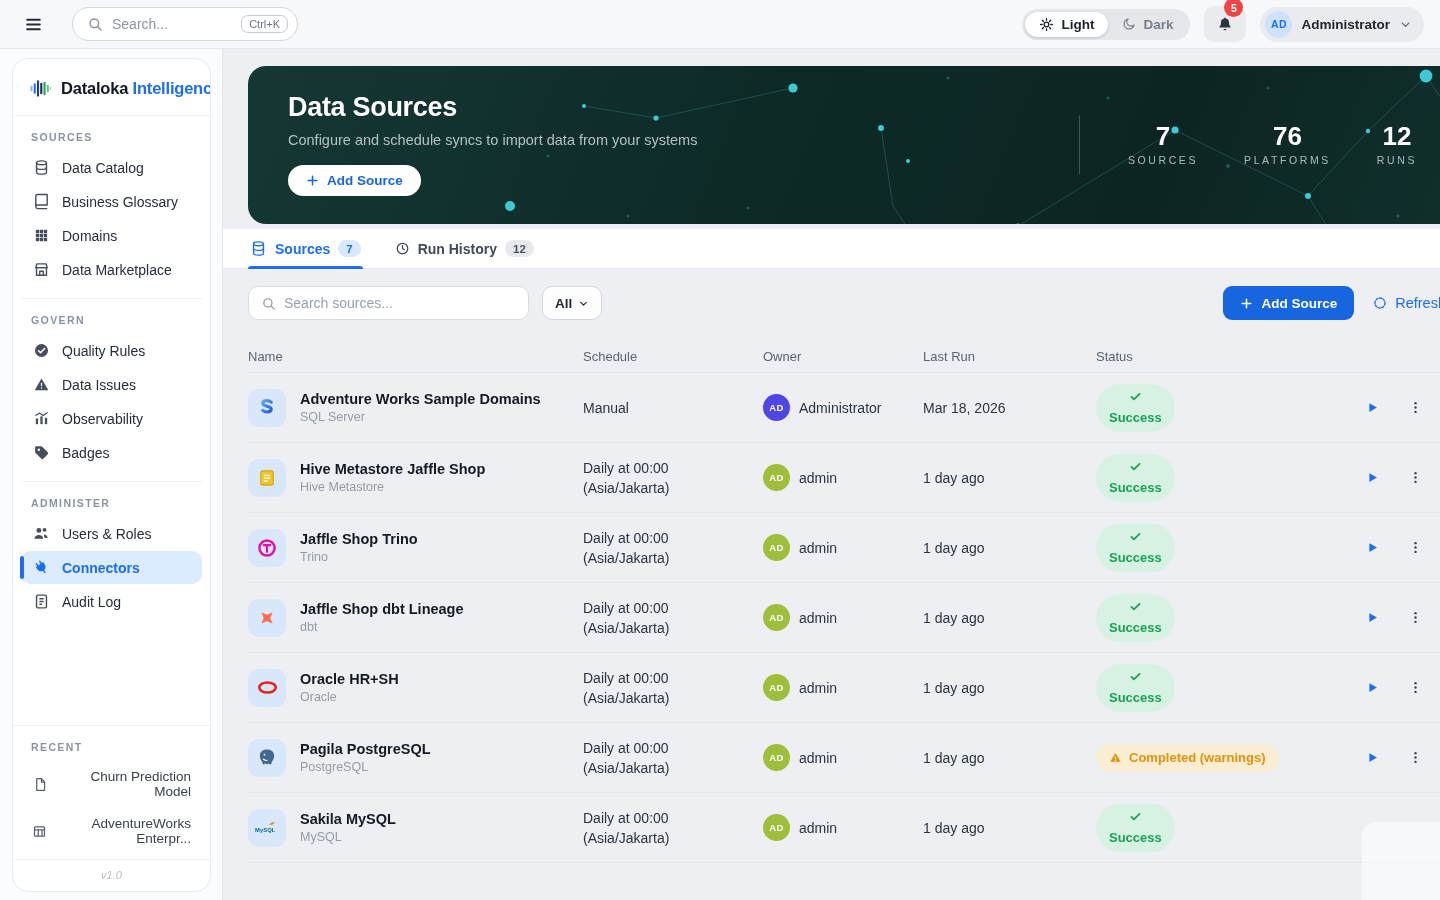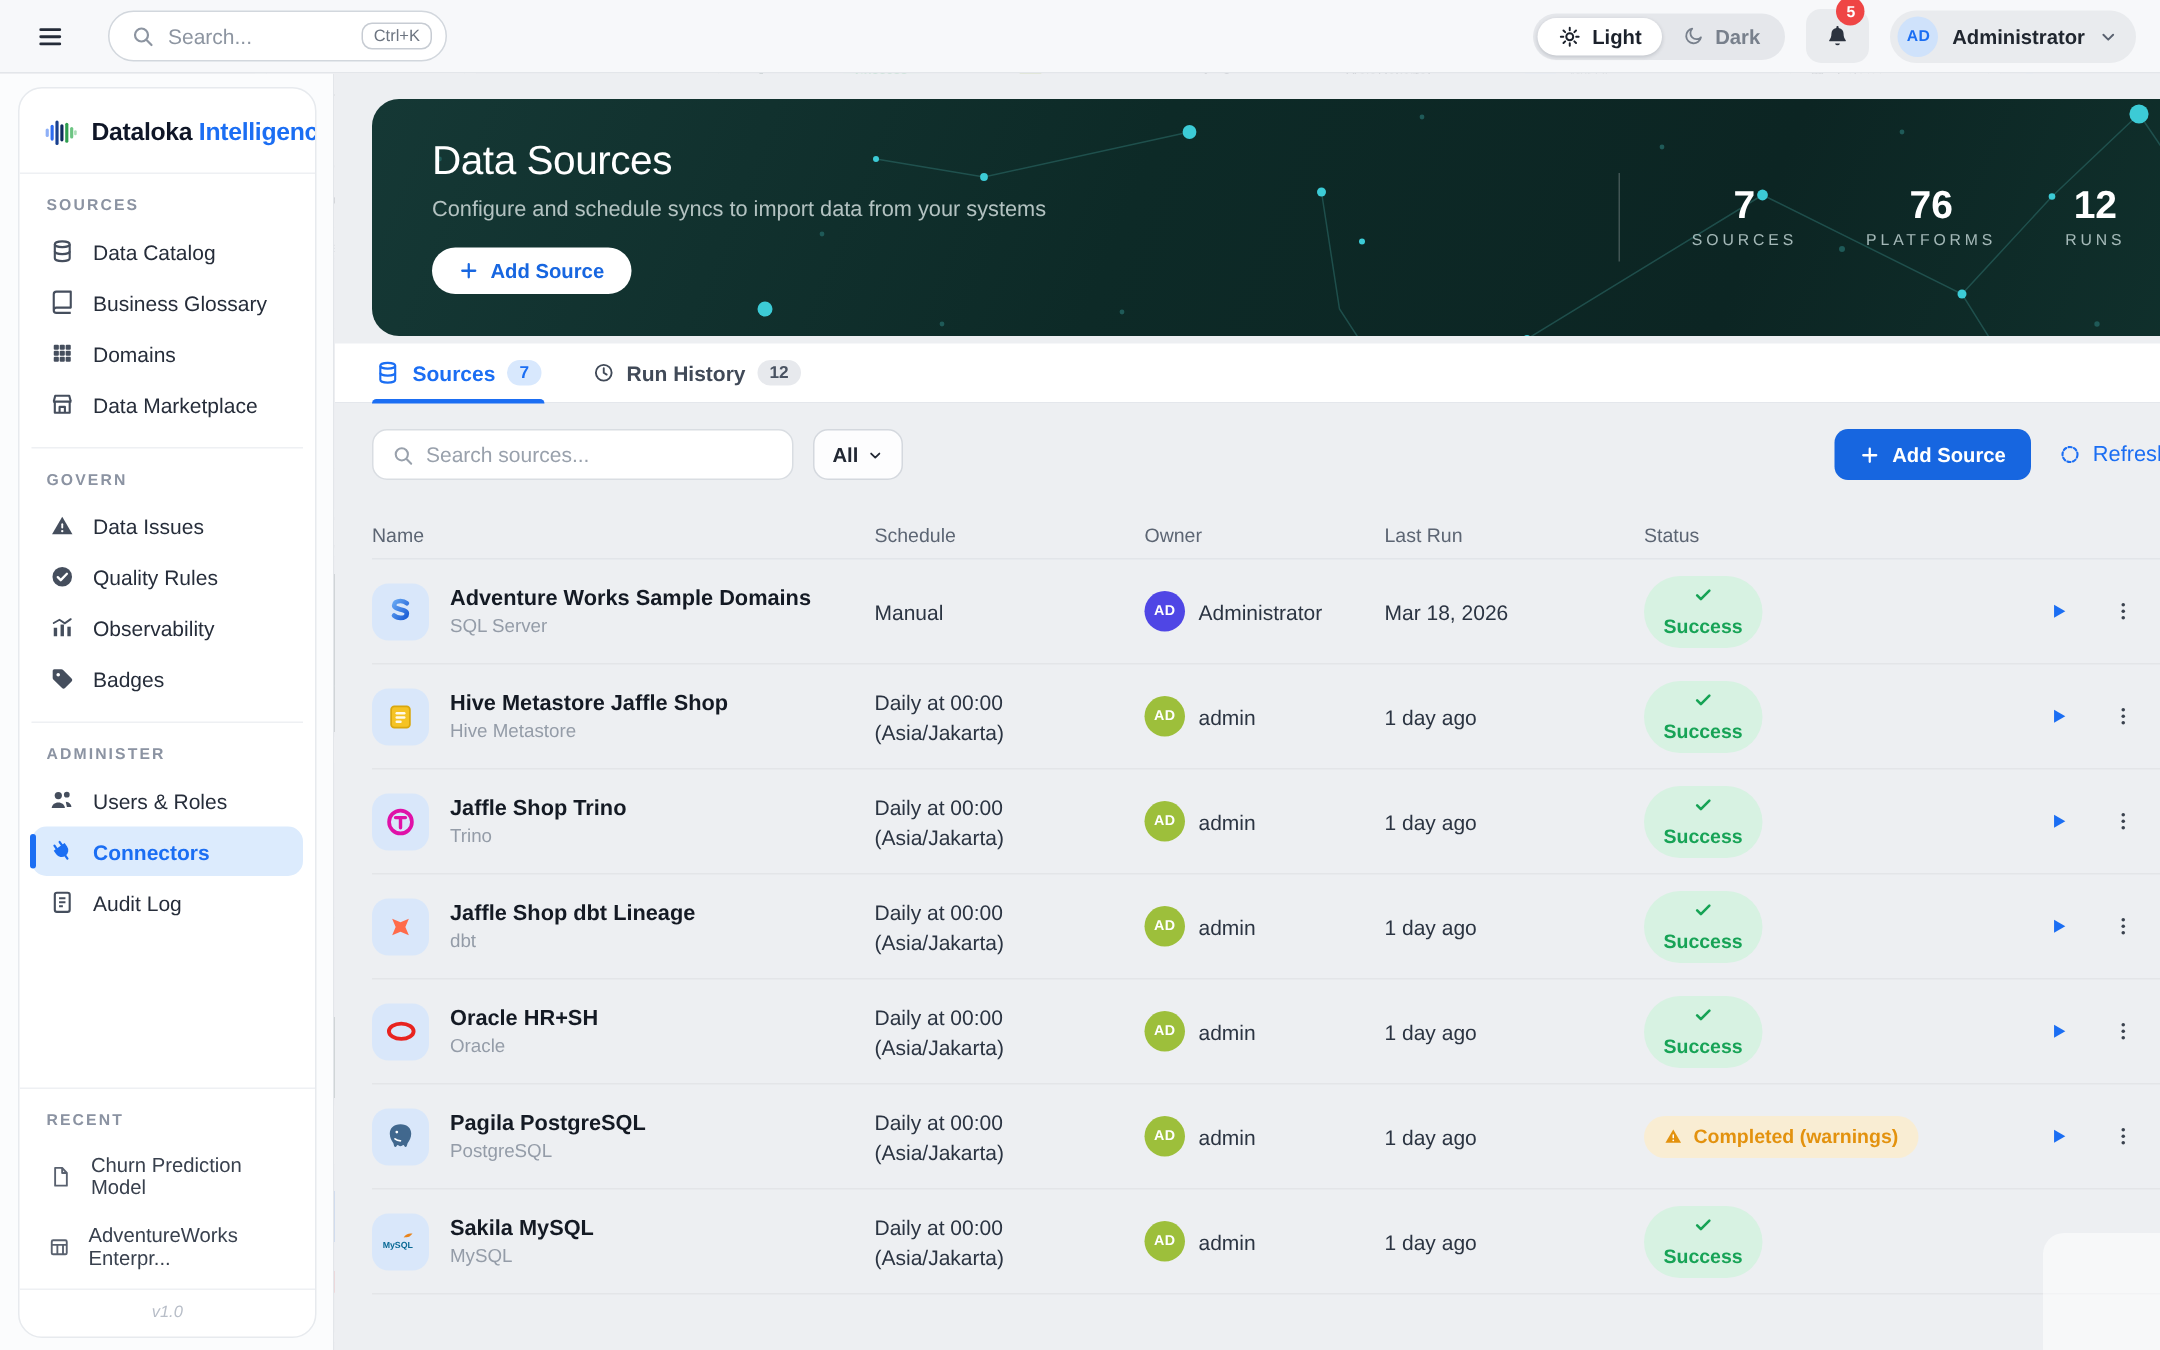--- a/index.html
+++ b/index.html
@@ -35,39 +35,39 @@
   .side-col{position:fixed;top:49px;left:0;width:223px;bottom:0;background:#fbfcfd;border-right:1px solid #e3e6ea;z-index:20;}
   .side-card{position:absolute;left:12px;right:11px;top:9px;bottom:8px;background:#fff;border:1px solid #e7eaee;
     border-radius:16px;display:flex;flex-direction:column;overflow:hidden;}
   .brand{display:flex;align-items:center;gap:9px;padding:18px 16px 15px;border-bottom:1px solid #eef0f3;}
   .brand-name{font-size:16.5px;font-weight:800;color:#0f1627;letter-spacing:-.2px;white-space:nowrap;}
   .brand-name .sfx{color:#1b6ef3;font-weight:700;}
   .nav{padding:12px 8px 0;flex:1;overflow:hidden;display:flex;flex-direction:column;}
   .nav-section + .nav-section{border-top:1px solid #eef0f3;margin-top:11px;padding-top:12px;}
   .nav-title{font-size:10.5px;font-weight:700;letter-spacing:1.4px;color:#8b93a2;padding:3px 10px 7px;}
   .nav-item{display:flex;align-items:center;gap:12px;padding:8px 11px;border-radius:10px;font-size:14px;
-    color:#262d3a;position:relative;margin:1px 0;cursor:pointer;font-weight:500;}
+    color:#262d3a;position:relative;margin:1px 0;cursor:pointer;font-weight:500;text-align:right;}
   .nav-item .nav-ic{color:#454e5d;display:flex;width:18px;justify-content:center;}
   .nav-item.active{background:#dcebfd;color:#1b6ef3;font-weight:700;}
   .nav-item.active .nav-ic{color:#1b6ef3;}
   .nav-item.active::before{content:"";position:absolute;left:-1px;top:5px;bottom:5px;width:3.5px;
     border-radius:4px;background:#1b6ef3;}
   .recent{margin-top:auto;border-top:1px solid #eef0f3;padding:12px 8px 4px;}
   .recent .nav-item{font-size:13.5px;color:#39414e;}
   .recent .nav-ic{color:#59616f;}
   .version{border-top:1px solid #eef0f3;text-align:center;color:#b8bec8;font-size:11px;padding:9px 0 10px;font-style:italic;}
 
   
   .main{position:fixed;left:223px;top:49px;right:0;bottom:0;background:#edeff2;overflow:hidden;}
 
   .hero{position:absolute;left:25px;top:17px;right:-20px;height:158px;border-radius:18px;overflow:hidden;
     background:linear-gradient(112deg,#153835 0%,#0d2a27 42%,#0c2523 75%,#10302c 100%);color:#fff;}
   .hero-net{position:absolute;inset:0;}
   .hero-left{position:absolute;left:40px;top:26px;}
-  .hero-title{font-size:27px;font-weight:400;letter-spacing:-.3px;}
+  .hero-title{font-size:27px;font-weight:700;letter-spacing:-.3px;}
   .hero-sub{font-size:14.5px;color:#b3c2c1;margin-top:9px;}
   .hero-add{margin-top:17px;display:inline-flex;align-items:center;gap:8px;background:#fff;color:#1766e0;
     font-weight:700;font-size:13.5px;border:none;border-radius:999px;height:31px;padding:0 18px;cursor:pointer;}
   .hero-stats{position:absolute;right:43px;top:50%;transform:translateY(-50%);display:flex;gap:46px;
     align-items:center;border-left:1px solid rgba(255,255,255,.22);padding:8px 0 8px 48px;}
   .stat{text-align:center;}
   .stat-v{font-size:26px;font-weight:800;line-height:1.05;}
   .stat-l{font-size:10.5px;letter-spacing:2.6px;color:rgba(208,226,225,.78);margin-top:4px;}
 
   .tabstrip{position:absolute;left:0;right:0;top:180px;height:40px;background:#fff;border-bottom:1px solid #e4e7ec;
@@ -241,35 +241,35 @@
               </svg>
             </span>
             <span>Data Marketplace</span>
           </div>
         </div>
         <div class="nav-section">
           <div class="nav-title">GOVERN</div>
           <div class="nav-item">
             <span class="nav-ic">
               <svg width="17" height="17" viewBox="0 0 24 24">
+                <circle cx="12" cy="12" r="9.2" fill="currentColor"></circle>
+                <path d="M7.8 12.4l2.8 2.8 5.8-6" stroke="#fff" stroke-width="2.2" fill="none" stroke-linecap="round" stroke-linejoin="round"></path>
+              </svg>
+            </span>
+            <span>Quality Rules</span>
+          </div>
+          <div class="nav-item">
+            <span class="nav-ic">
+              <svg width="17" height="17" viewBox="0 0 24 24">
                 <path d="M12 3.6L21.6 20H2.4z" fill="currentColor"></path>
                 <rect x="11.1" y="9.6" width="1.8" height="5" rx=".9" fill="#fff"></rect>
                 <circle cx="12" cy="17" r="1.1" fill="#fff"></circle>
               </svg>
             </span>
             <span>Data Issues</span>
-          </div>
-          <div class="nav-item">
-            <span class="nav-ic">
-              <svg width="17" height="17" viewBox="0 0 24 24">
-                <circle cx="12" cy="12" r="9.2" fill="currentColor"></circle>
-                <path d="M7.8 12.4l2.8 2.8 5.8-6" stroke="#fff" stroke-width="2.2" fill="none" stroke-linecap="round" stroke-linejoin="round"></path>
-              </svg>
-            </span>
-            <span>Quality Rules</span>
           </div>
           <div class="nav-item">
             <span class="nav-ic">
               <svg width="17" height="17" viewBox="0 0 24 24">
                 <rect x="4" y="12" width="3.2" height="8" fill="currentColor"></rect>
                 <rect x="10.4" y="9" width="3.2" height="11" fill="currentColor"></rect>
                 <rect x="16.8" y="11" width="3.2" height="9" fill="currentColor"></rect>
                 <path d="M4 7.5l5.4-3 5 3.4 5.6-4" stroke="currentColor" stroke-width="1.8" fill="none" stroke-linecap="round"></path>
               </svg>
             </span>

